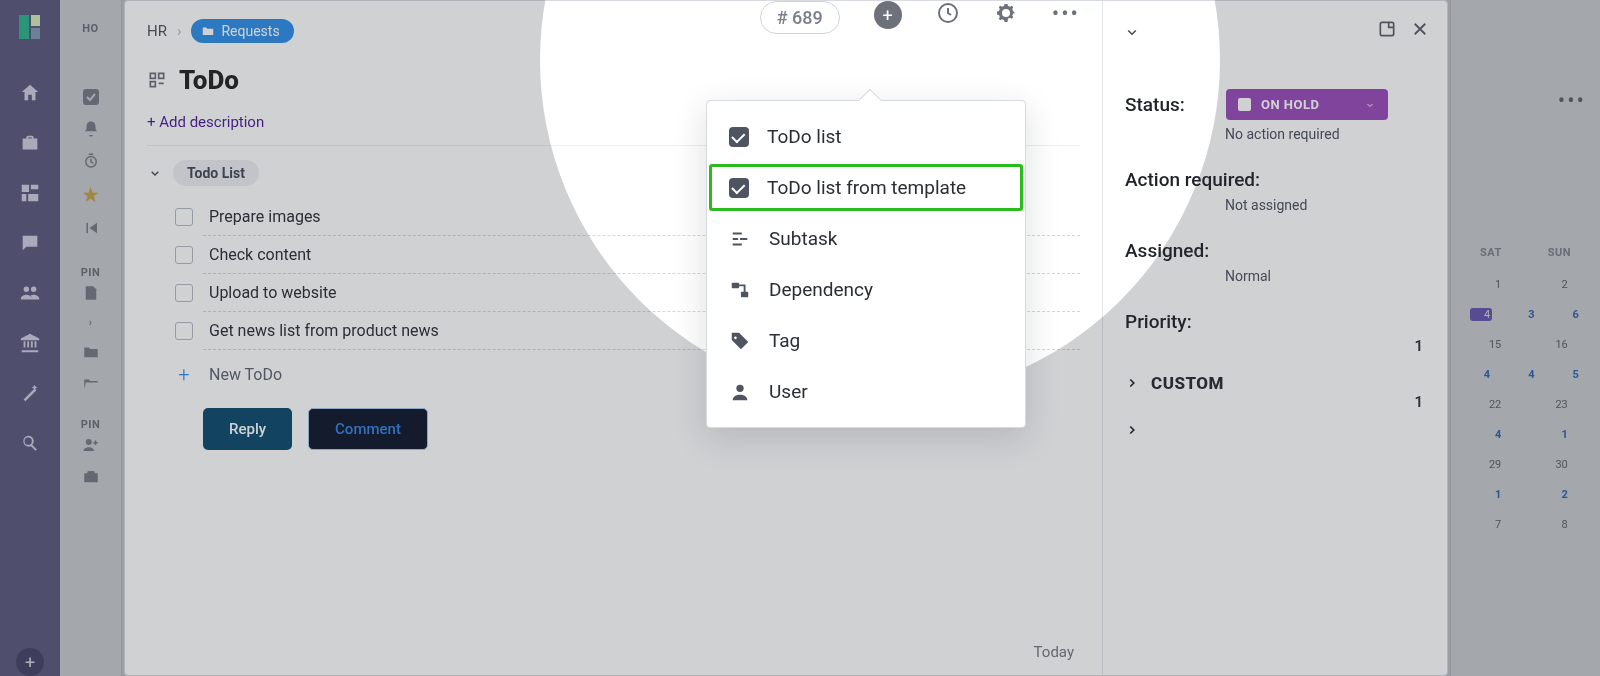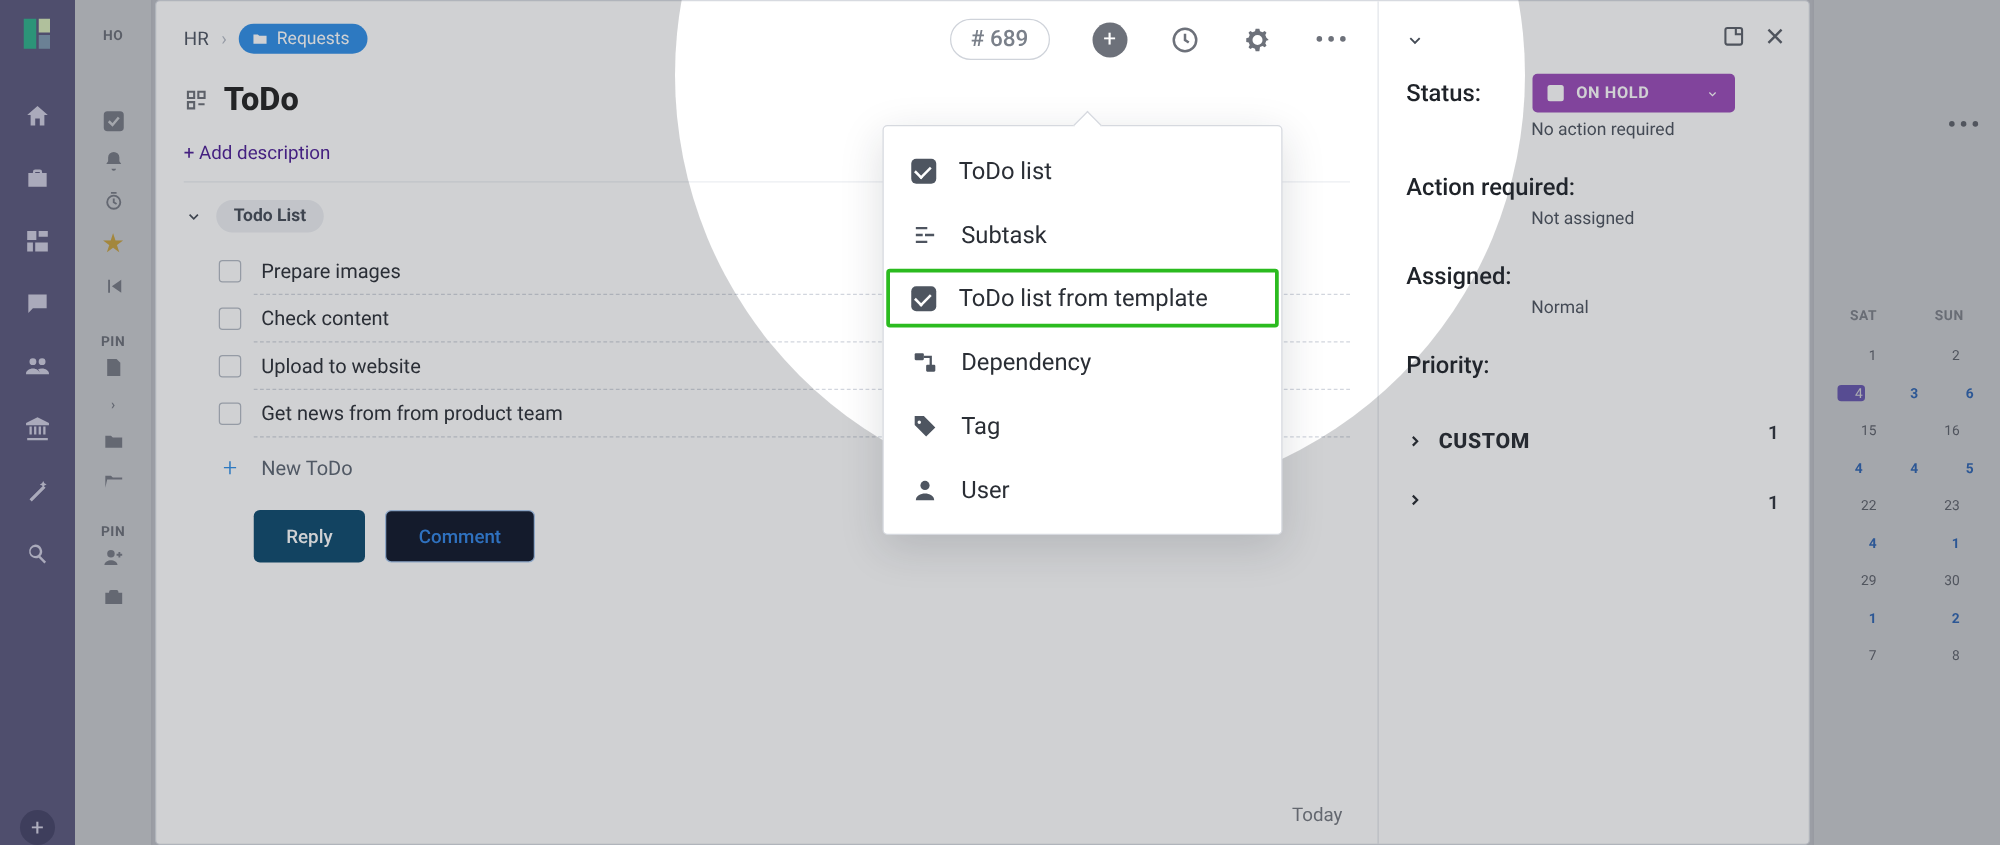--- a/index.html
+++ b/index.html
@@ -26,21 +26,21 @@
   .cal .r{display:flex;justify-content:space-around;height:30px;align-items:center}
   .cal .r span{width:22px;text-align:right;padding-right:2px}
   .cal .today{background:#7661ce;color:#fff;border-radius:3px}
   .cal .blue{color:#2f73d2;font-weight:700}
   .cal .more{position:absolute;right:14px;top:88px;font-size:22px;color:#6c7078;letter-spacing:2px}
   
   .dim{position:absolute;left:60px;right:0;top:0;bottom:0;background:rgba(42,45,55,0.22);}
   
   .card{position:absolute;left:124px;right:152px;top:0;bottom:0;background:#fff;border:1px solid #d7dae0;border-radius:4px;display:flex}
   .card .main{flex:1;padding:18px 22px 10px 22px;position:relative;overflow:hidden}
-  .card .side{width:345px;border-left:1px solid #e2e5ea;padding:2px 22px;position:relative}
+  .card .side{width:345px;border-left:1px solid #e2e5ea;padding:32px 22px;position:relative}
   
   .bc{display:flex;align-items:center;gap:10px;font-size:15px;color:#4e5562}
   .bc .chip{background:#2f8fe8;color:#fff;border-radius:16px;padding:4px 14px 4px 10px;display:flex;align-items:center;gap:6px;font-size:14px}
   .bc .chip svg{fill:#fff}
   .bc .sep{color:#b6bcc6}
   
   .title{display:flex;align-items:center;gap:12px;margin-top:22px}
   .title h1{font-size:26px;font-weight:800;color:#222}
   .title svg{fill:#6c7078}
   .desc{margin-top:18px;color:#4c1d95;font-size:15px}
@@ -70,21 +70,21 @@
   .field{display:flex;align-items:center;margin-top:26px;gap:6px}
   .field .lab{font-size:19px;color:#1f2329;font-weight:500;width:95px}
   .status-btn{background:#9a4bb9;color:#fff;border-radius:4px;padding:8px 12px;display:flex;align-items:center;gap:10px;font-weight:700;font-size:13px;letter-spacing:.5px}
   .status-btn .sq{width:13px;height:13px;background:#fff;border-radius:2px}
   .status-btn .dd{margin-left:34px}
   .side .sub{font-size:14px;color:#4c535e;margin-top:6px;margin-left:0}
   .side .custom{display:flex;align-items:center;gap:12px;margin-top:40px;font-weight:800;font-size:17px;color:#262a30;letter-spacing:.5px}
   .side .count{position:absolute;right:24px;font-size:15px;color:#2e333b;font-weight:600}
   .top-icons{position:absolute;right:18px;top:18px;display:flex;gap:14px;align-items:center}
   
-  .topbar{position:absolute;right:22px;top:14px;display:flex;align-items:center;gap:34px}
+  .topbar{position:absolute;right:22px;top:0;display:flex;align-items:flex-start;gap:34px}
   .hash{border:1px solid #cfd3da;border-radius:20px;padding:5px 16px;font-size:18px;color:#7a808a;font-weight:500}
   .circ-plus{width:28px;height:28px;border-radius:50%;background:#6d717a;color:#fff;display:flex;align-items:center;justify-content:center;font-size:18px}
   .ti{width:24px;height:24px;fill:#6d717a;color:#6d717a}
   
   .dd-menu{position:absolute;left:706px;top:100px;width:320px;background:#fff;border:1px solid #d6d9df;border-radius:4px;box-shadow:0 10px 34px rgba(30,34,44,0.15);padding:10px 0}
   .dd-menu .arrow{position:absolute;top:-9px;left:155px;width:16px;height:16px;background:#fff;border-left:1px solid #d6d9df;border-top:1px solid #d6d9df;transform:rotate(45deg)}
   .dd-item{display:flex;align-items:center;gap:18px;padding:14px 22px;font-size:19px;color:#2a2e35;cursor:pointer}
   .dd-item.hl{outline:3px solid #2bbb1f;outline-offset:-5px;border-radius:5px}
   .dd-ic{width:22px;height:22px;fill:#4e5560;flex-shrink:0;display:flex;align-items:center;justify-content:center;color:#4e5560}
   .chk{width:20px;height:20px;border-radius:4px;background:#4e5560;display:flex;align-items:center;justify-content:center}
@@ -286,21 +286,21 @@
           <span>Check content</span>
         </div>
       <div class="dash"></div>
       <div class="todo">
           <span class="cb"></span>
           <span>Upload to website</span>
         </div>
       <div class="dash"></div>
       <div class="todo">
           <span class="cb"></span>
-          <span>Get news from from product team</span>
+          <span>Get news list from product news</span>
         </div>
       <div class="dash"></div>
     </div>
     <div class="new-todo">
         <span class="pl">+</span>
         <span>New ToDo</span>
       </div>
 
     <div class="btns">
       <button class="btn primary">Reply</button>
@@ -379,31 +379,31 @@
 </div>
 
 <div class="spot"></div>
 
 <div class="dd-menu">
   <div class="arrow"></div>
   <div class="dd-item">
     <span class="dd-ic chk"></span>
     <span>ToDo list</span>
   </div>
+  <div class="dd-item hl">
+    <span class="dd-ic chk"></span>
+    <span>ToDo list from template</span>
+  </div>
   <div class="dd-item">
     <span class="dd-ic">
         <svg width="22" height="22" viewBox="0 0 24 24" fill="currentColor">
           <path d="M4 5h10v2H4zm0 6h6v2H4zm8 0h8v2h-8zM4 17h10v2H4z"></path>
         </svg>
       </span>
     <span>Subtask</span>
-  </div>
-  <div class="dd-item hl">
-    <span class="dd-ic chk"></span>
-    <span>ToDo list from template</span>
   </div>
   <div class="dd-item">
     <span class="dd-ic">
         <svg width="22" height="22" viewBox="0 0 24 24" fill="currentColor">
           <rect x="3" y="4" width="8" height="6" rx="1"></rect>
           <rect x="13" y="14" width="8" height="6" rx="1"></rect>
           <path d="M11 7h6v10" stroke="currentColor" stroke-width="2" fill="none"></path>
         </svg>
       </span>
     <span>Dependency</span>

